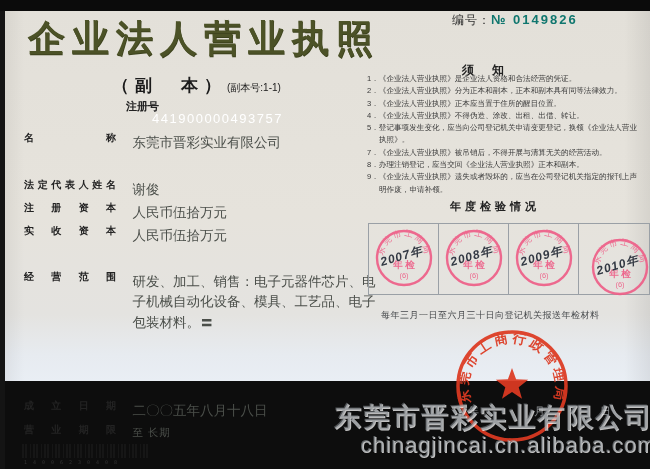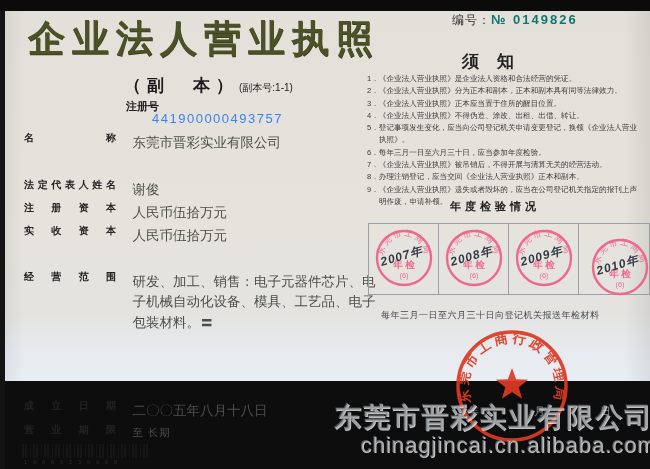--- a/index.html
+++ b/index.html
@@ -19,37 +19,37 @@
   }
 
   .abs{position:absolute;}
 
   .title{left:28px;top:14px;font-size:37px;font-weight:900;color:#4c5227;
     letter-spacing:7px;text-shadow:0.5px 0.5px 0 #3c421d;}
 
   .serial{left:452px;top:12px;font-size:12px;color:#2f2f2f;letter-spacing:1px;}
   .serial b{font-size:13px;letter-spacing:2px;color:#0f766e;}
 
-  .copy-line{left:124px;top:74px;color:#1b1b1b;}
+  .copy-line{left:112px;top:74px;color:#1b1b1b;}
   .copy-main{font-size:17px;font-weight:bold;letter-spacing:6px;}
   .copy-sub{font-size:10px;letter-spacing:0;}
 
   .regno-label{left:126px;top:99px;font-size:11px;font-weight:bold;color:#222;}
-  .regno-value{left:152px;top:111px;font-size:13px;color:#3b82f6;letter-spacing:1.5px;}
+  .regno-value{left:152px;top:111px;font-size:13px;color:#ffffff;letter-spacing:1.5px;}
 
   .field{left:24px;}
   .field .lab{display:inline-block;width:92px;font-size:10px;font-weight:bold;color:#232323;
     text-align:justify;text-align-last:justify;vertical-align:top;}
   .field .val{display:inline-block;margin-left:12px;font-size:13.5px;color:#4b4f4a;vertical-align:top;margin-top:3px;}
   .val-sm{font-size:12px !important;}
   .val-wrap{width:252px;line-height:1.5;margin-top:2px !important;}
   .val-tiny{font-size:10.5px !important;letter-spacing:1px;}
 
   
-  .notice-title{left:462px;top:50px;font-size:17px;font-weight:bold;color:#222;letter-spacing:18px;}
+  .notice-title{left:462px;top:62px;font-size:12px;font-weight:bold;color:#222;letter-spacing:18px;}
   .notice-list{left:367px;top:73px;width:274px;color:#3a3a3a;font-size:7.6px;line-height:1.62;}
   .notice-item{text-indent:-12px;padding-left:12px;}
 
   .insp-title{left:450px;top:199px;font-size:11px;font-weight:bold;color:#222;letter-spacing:4px;}
   .insp-grid{left:368px;top:223px;width:280px;height:70px;display:grid;
     grid-template-columns:repeat(4,1fr);border:1px solid #9aa0a6;}
   .insp-cell{border-right:1px solid #9aa0a6;position:relative;}
   .insp-cell:last-child{border-right:none;}
   .stamp-wrap{position:absolute;left:3px;top:2px;width:64px;height:64px;opacity:0.92;}
   .stamp-wrap.shift{left:9px;top:11px;}
@@ -127,21 +127,20 @@
   <div class="abs barcode"></div>
   <div class="abs barcode-digits">14006230408</div>
 
   <div class="abs notice-title">须知</div>
   <div class="abs notice-list">
     <div class="notice-item">1．《企业法人营业执照》是企业法人资格和合法经营的凭证。</div>
     <div class="notice-item">2．《企业法人营业执照》分为正本和副本，正本和副本具有同等法律效力。</div>
     <div class="notice-item">3．《企业法人营业执照》正本应当置于住所的醒目位置。</div>
     <div class="notice-item">4．《企业法人营业执照》不得伪造、涂改、出租、出借、转让。</div>
     <div class="notice-item">5．登记事项发生变化，应当向公司登记机关申请变更登记，换领《企业法人营业执照》。</div>
-    <div class="notice-item">6．每年三月一日至六月三十日，应当参加年度检验。</div>
     <div class="notice-item">7．《企业法人营业执照》被吊销后，不得开展与清算无关的经营活动。</div>
     <div class="notice-item">8．办理注销登记，应当交回《企业法人营业执照》正本和副本。</div>
     <div class="notice-item">9．《企业法人营业执照》遗失或者毁坏的，应当在公司登记机关指定的报刊上声明作废，申请补领。</div>
   </div>
 
   <div class="abs insp-title">年度检验情况</div>
   <div class="abs insp-grid">
     <div class="insp-cell">
       <div class="stamp-wrap">
         <svg width="64" height="64" viewBox="0 0 64 64">

